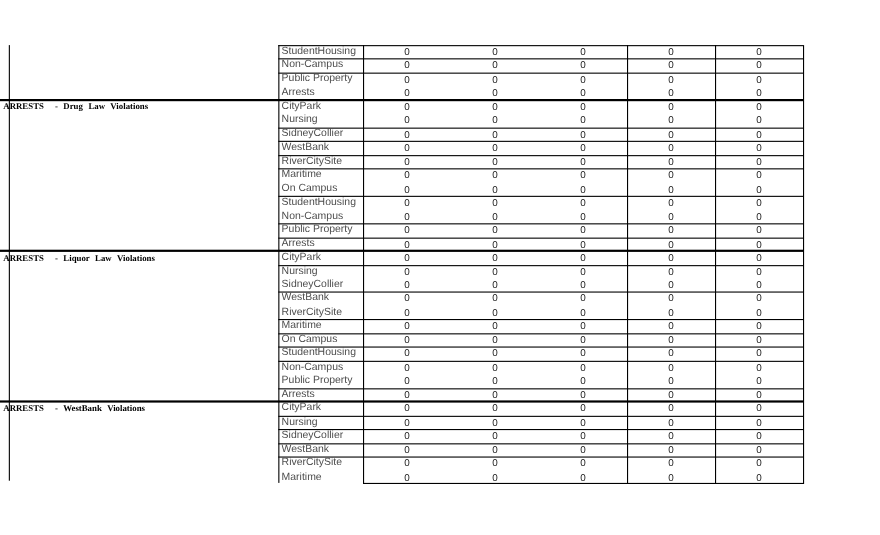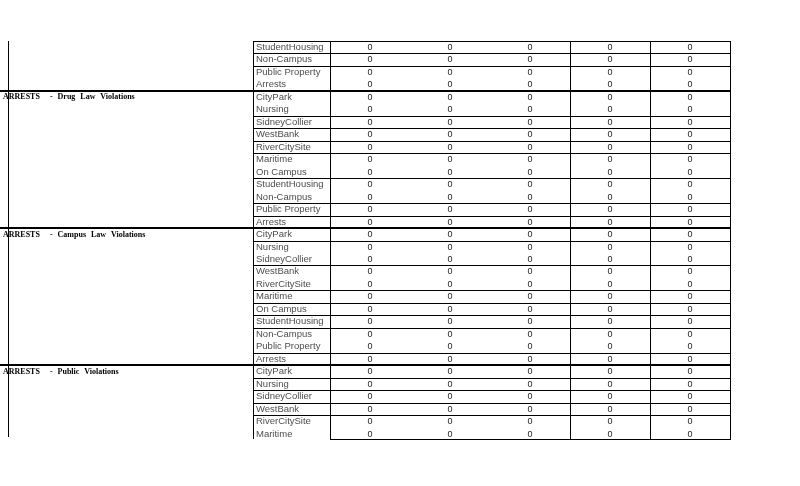--- a/index.html
+++ b/index.html
@@ -235,17 +235,17 @@
       <div class="val-cell" style="left: 650px; top: 415.07px; width: 80px; height: 12.469px; line-height: 12.469px; color: rgb(26, 26, 26);">0</div>
       <div class="loc-cell" style="left: 256px; top: 427.539px; width: 72px; height: 12.469px; line-height: 12.469px; color: rgb(77, 77, 77);">Maritime</div>
       <div class="val-cell" style="left: 330px; top: 427.539px; width: 80px; height: 12.469px; line-height: 12.469px; color: rgb(26, 26, 26);">0</div>
       <div class="val-cell" style="left: 410px; top: 427.539px; width: 80px; height: 12.469px; line-height: 12.469px; color: rgb(26, 26, 26);">0</div>
       <div class="val-cell" style="left: 490px; top: 427.539px; width: 80px; height: 12.469px; line-height: 12.469px; color: rgb(26, 26, 26);">0</div>
       <div class="val-cell" style="left: 570px; top: 427.539px; width: 80px; height: 12.469px; line-height: 12.469px; color: rgb(26, 26, 26);">0</div>
       <div class="val-cell" style="left: 650px; top: 427.539px; width: 80px; height: 12.469px; line-height: 12.469px; color: rgb(26, 26, 26);">0</div>
       <div class="sec-line" style="left: 0px; top: 89.876px; width: 730px; background: rgb(0, 0, 0);"></div>
       <div class="sec-label" style="left: 3px; top: 92.376px; color: rgb(0, 0, 0);">ARRESTS  - Drug Law Violations</div>
       <div class="sec-line" style="left: 0px; top: 227.035px; width: 730px; background: rgb(0, 0, 0);"></div>
-      <div class="sec-label" style="left: 3px; top: 229.535px; color: rgb(0, 0, 0);">ARRESTS  - Campus Law Violations</div>
+      <div class="sec-label" style="left: 3px; top: 229.535px; color: rgb(0, 0, 0);">ARRESTS  - Liquor Law Violations</div>
       <div class="sec-line" style="left: 0px; top: 364.194px; width: 730px; background: rgb(0, 0, 0);"></div>
-      <div class="sec-label" style="left: 3px; top: 366.694px; color: rgb(0, 0, 0);">ARRESTS  - Public Violations</div>
+      <div class="sec-label" style="left: 3px; top: 366.694px; color: rgb(0, 0, 0);">ARRESTS  - WestBank Violations</div>
     </div>
 </div>
 
 </body></html>

